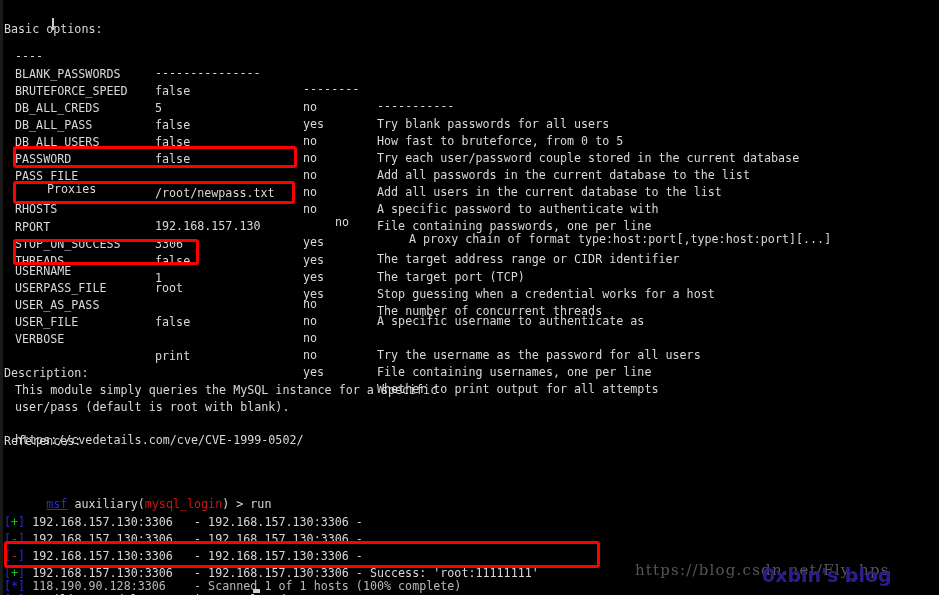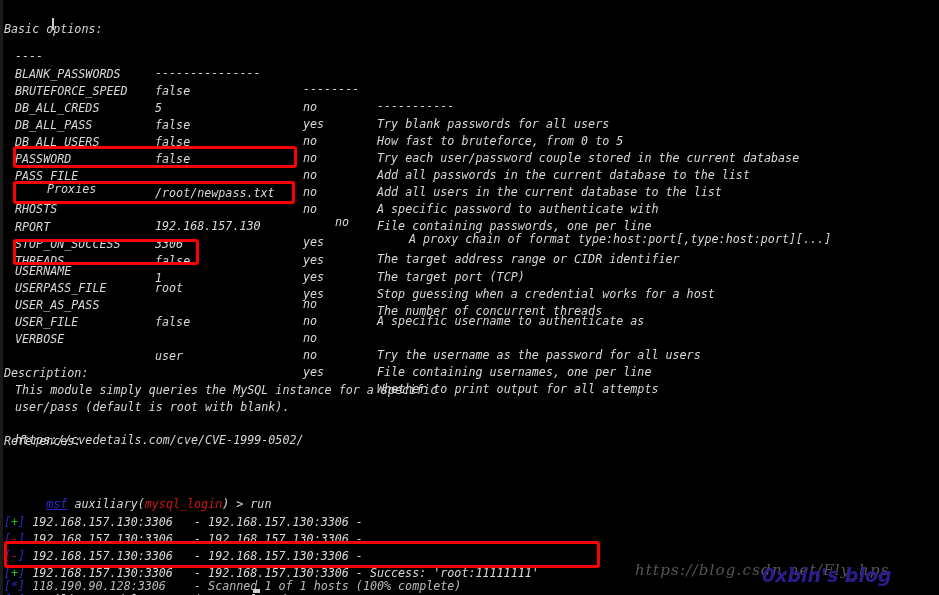--- a/index.html
+++ b/index.html
@@ -10,21 +10,20 @@
   #screen {
     position: relative;
     width: 939px;
     height: 595px;
     background: #000000;
     overflow: hidden;
     font-family: "DejaVu Sans Mono", "Liberation Mono", monospace;
     font-size: 11.7px;
     line-height: 16.8px;
     color: #cfcfcf;
-    font-style: italic;
     -webkit-font-smoothing: none;
   }
   
   #left-edge {
     position: absolute;
     left: 0; top: 0;
     width: 3px; height: 595px;
     background: #1b1b1b;
   }
   .line {
@@ -199,21 +198,21 @@
     <span class="col-desc c-white">Try the username as the password for all users</span>
   </div>
   <div class="line" style="top:297px;">
     <span class="col-name c-white">USER_FILE</span>
     <span class="col-set c-white"></span>
     <span class="col-req c-white">no</span>
     <span class="col-desc c-white">File containing usernames, one per line</span>
   </div>
   <div class="line" style="top:314px;">
     <span class="col-name c-white">VERBOSE</span>
-    <span class="col-set c-white">user</span>
+    <span class="col-set c-white">print</span>
     <span class="col-req c-white">yes</span>
     <span class="col-desc c-white">Whether to print output for all attempts</span>
   </div>
 
   <div class="line" style="top:348px;">
     <span class="plain c-white">Description:</span>
   </div>
   <div class="line" style="top:365px;">
     <span class="indent1 c-white">This module simply queries the MySQL instance for a specific</span>
   </div>

